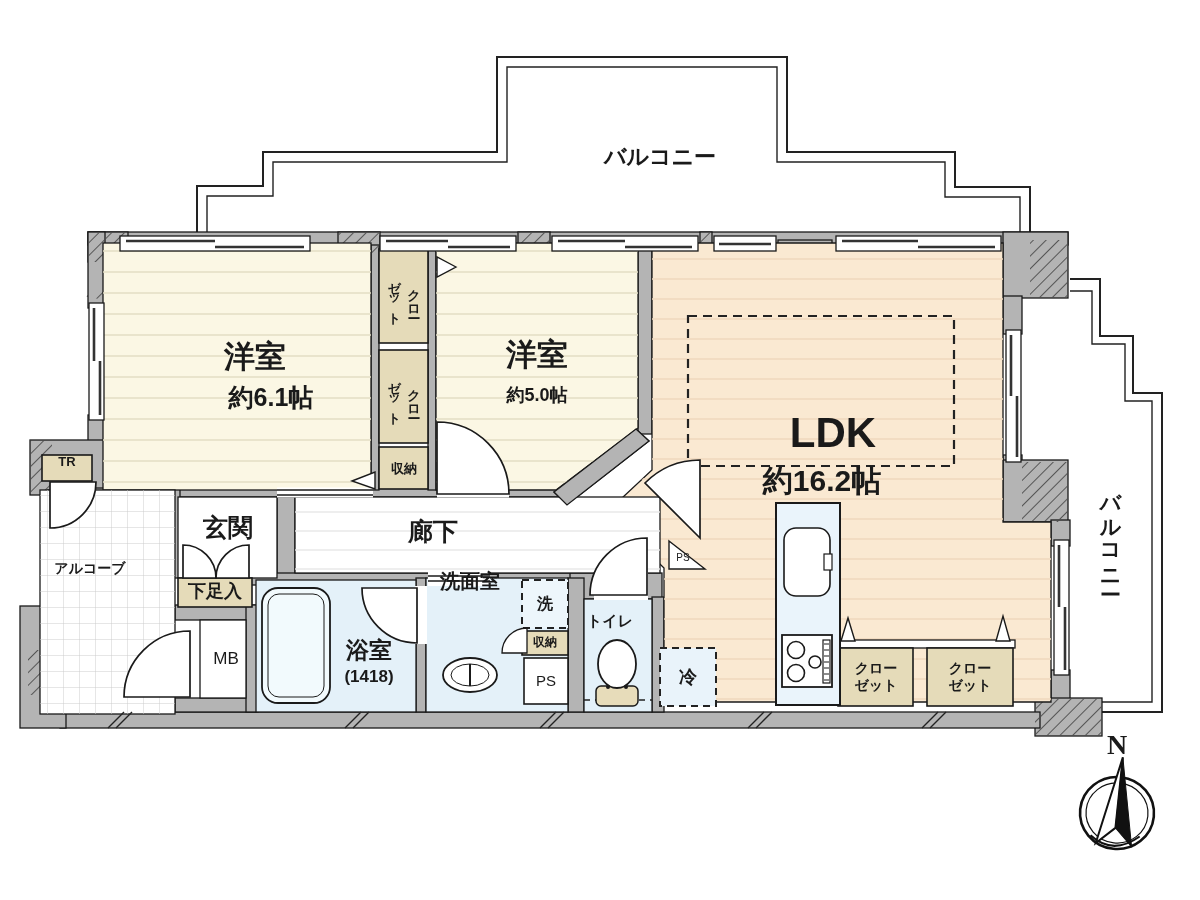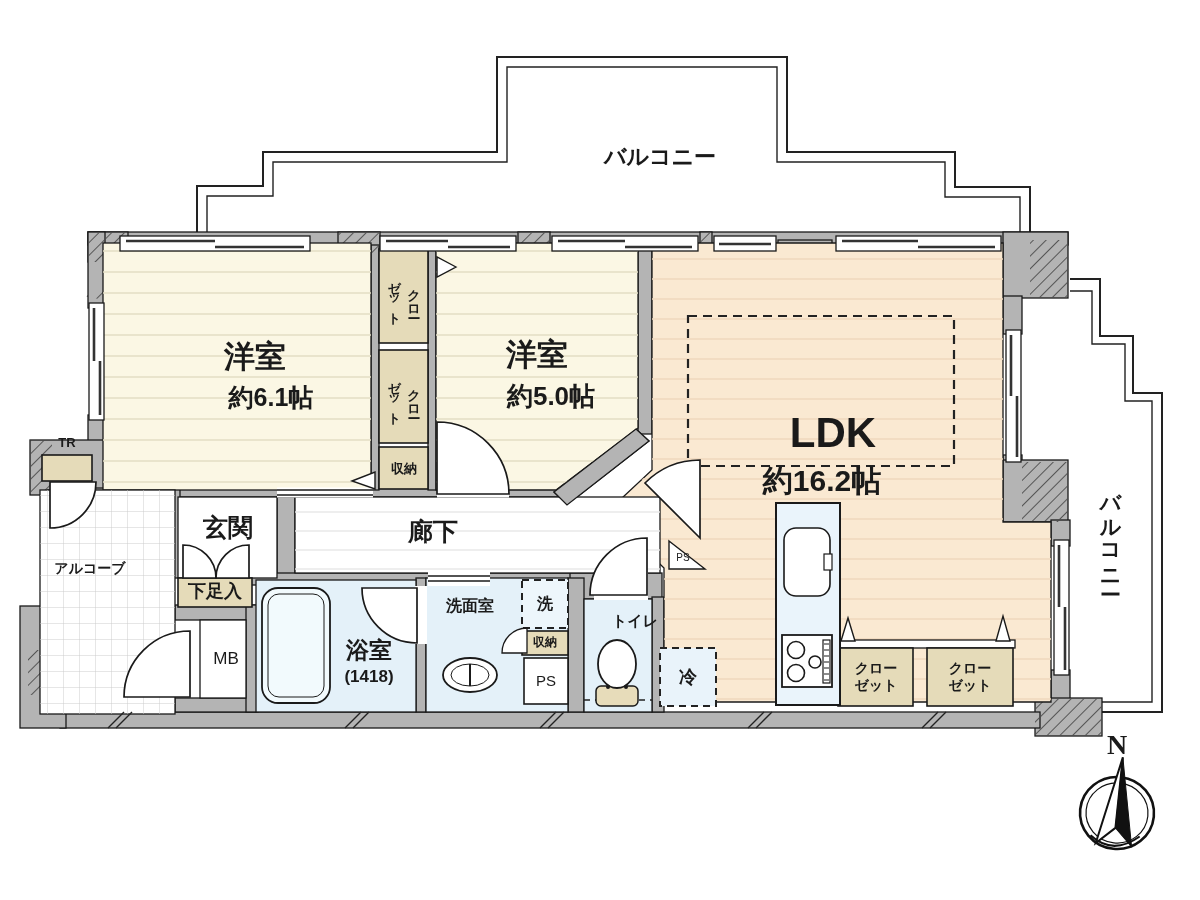--- a/index.html
+++ b/index.html
@@ -272,44 +272,44 @@
     <polygon points="1117,757 1135,845 1117,828" fill="#111" stroke="#111" stroke-width="1"></polygon>
   </g>
 </svg>
 
 <div class="lbl" style="left:660px;top:157px;font-size:22px;">バルコニー</div>
 <div class="lbl vert" style="left:1110px;top:532px;font-size:21px;">バルコニー</div>
 
 <div class="lbl" style="left:255px;top:357px;font-size:31px;">洋室</div>
 <div class="lbl" style="left:255px;top:398px;font-size:25px;margin-left:16px;">約6.1帖</div>
 <div class="lbl" style="left:537px;top:355px;font-size:31px;">洋室</div>
-<div class="lbl" style="left:551px;top:396px;font-size:26px;">約5.0帖</div>
+<div class="lbl" style="left:537px;top:396px;font-size:18px;">約5.0帖</div>
 <div class="lbl" style="left:833px;top:433px;font-size:42px;font-weight:600;">LDK</div>
 <div class="lbl" style="left:822px;top:481px;font-size:30px;">約16.2帖</div>
 
 <div class="lbl vert" style="left:404px;top:296px;font-size:13px;letter-spacing:1px;line-height:1.5;">クロー
 ゼット</div>
 <div class="lbl vert" style="left:404px;top:396px;font-size:13px;letter-spacing:1px;line-height:1.5;">クロー
 ゼット</div>
 <div class="lbl" style="left:404px;top:469px;font-size:13px;">収納</div>
 
 <div class="lbl" style="left:228px;top:528px;font-size:25px;">玄関</div>
 <div class="lbl" style="left:433px;top:534px;font-size:25px;font-family:Liberation Mono, monospace;">廊下</div>
 <div class="lbl" style="left:90px;top:568px;font-size:14px;font-weight:700;">アルコーブ</div>
-<div class="lbl" style="left:67px;top:443px;font-size:13px;">TR</div>
+<div class="lbl" style="left:67px;top:462px;font-size:13px;">TR</div>
 <div class="lbl" style="left:215px;top:592px;font-size:18px;">下足入</div>
 <div class="lbl" style="left:226px;top:659px;font-size:17px;font-weight:400;">MB</div>
 
 <div class="lbl" style="left:369px;top:651px;font-size:23px;">浴室</div>
 <div class="lbl" style="left:369px;top:677px;font-size:17px;">(1418)</div>
-<div class="lbl" style="left:470px;top:606px;font-size:16px;">洗面室</div>
+<div class="lbl" style="left:470px;top:582px;font-size:20px;">洗面室</div>
 <div class="lbl" style="left:545px;top:604px;font-size:16px;">洗</div>
 <div class="lbl" style="left:545px;top:642px;font-size:12px;">収納</div>
 <div class="lbl" style="left:546px;top:681px;font-size:15px;font-weight:400;">PS</div>
-<div class="lbl" style="left:635px;top:621px;font-size:15px;">トイレ</div>
+<div class="lbl" style="left:610px;top:621px;font-size:15px;">トイレ</div>
 <div class="lbl" style="left:688px;top:678px;font-size:18px;">冷</div>
 <div class="lbl" style="left:683px;top:558px;font-size:10px;font-weight:400;">PS</div>
 
 <div class="lbl" style="left:876px;top:677px;font-size:14px;">クロー
 ゼット</div>
 <div class="lbl" style="left:970px;top:677px;font-size:14px;">クロー
 ゼット</div>
 
 <div class="lbl serif" style="left:1117px;top:745px;font-size:28px;">N</div>
 </div>

